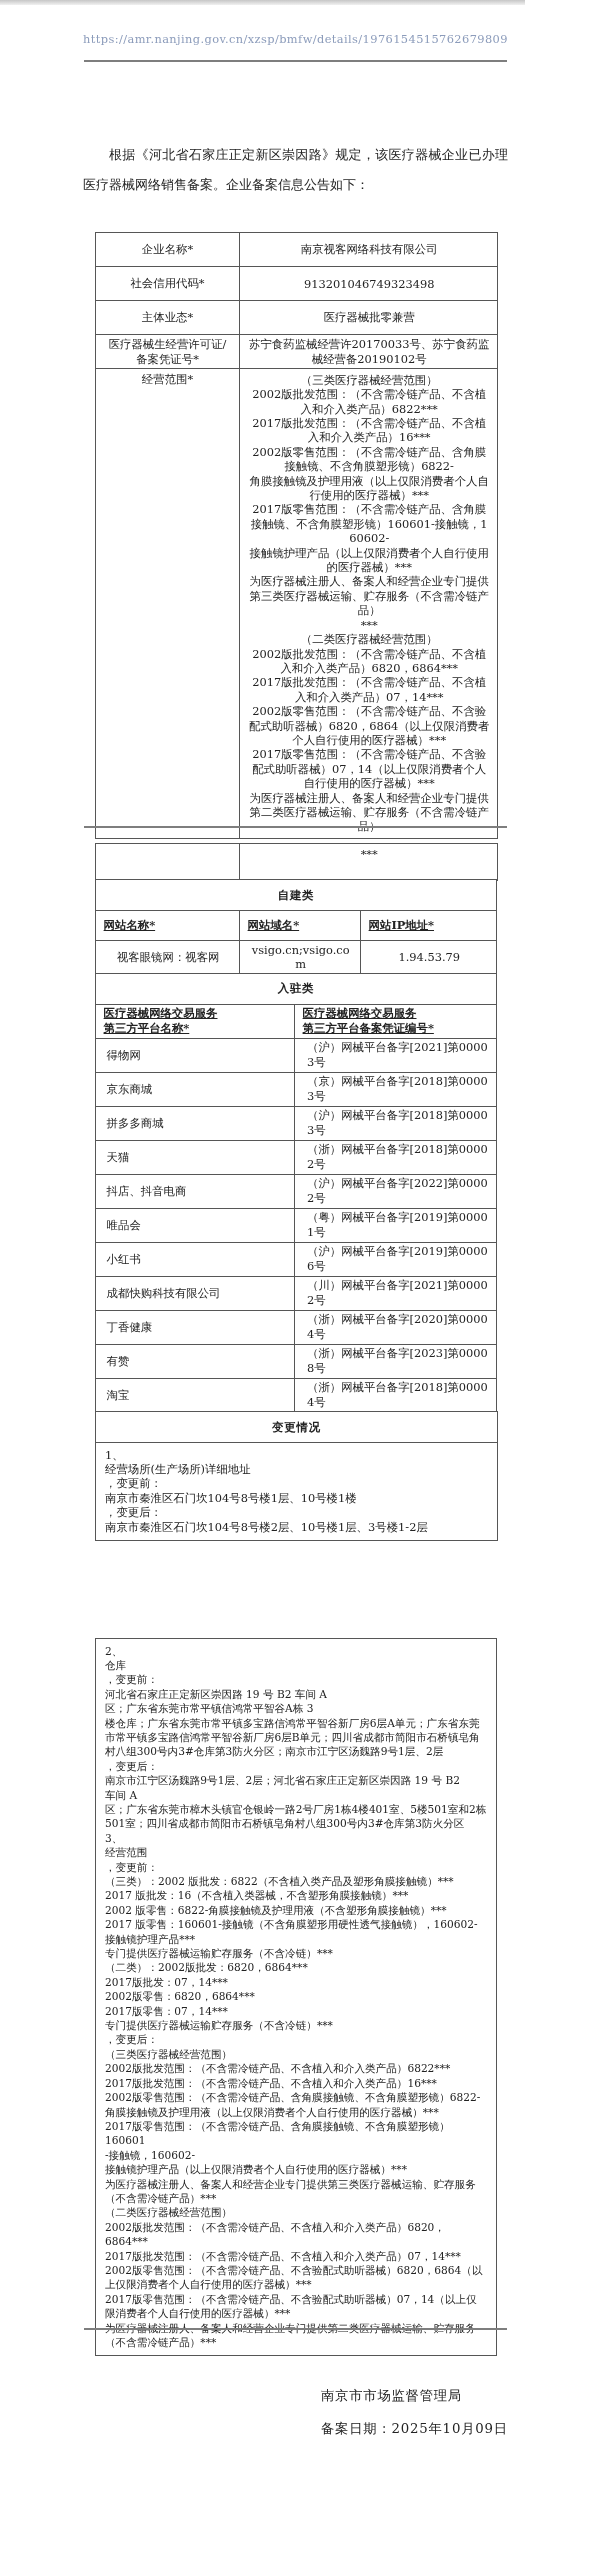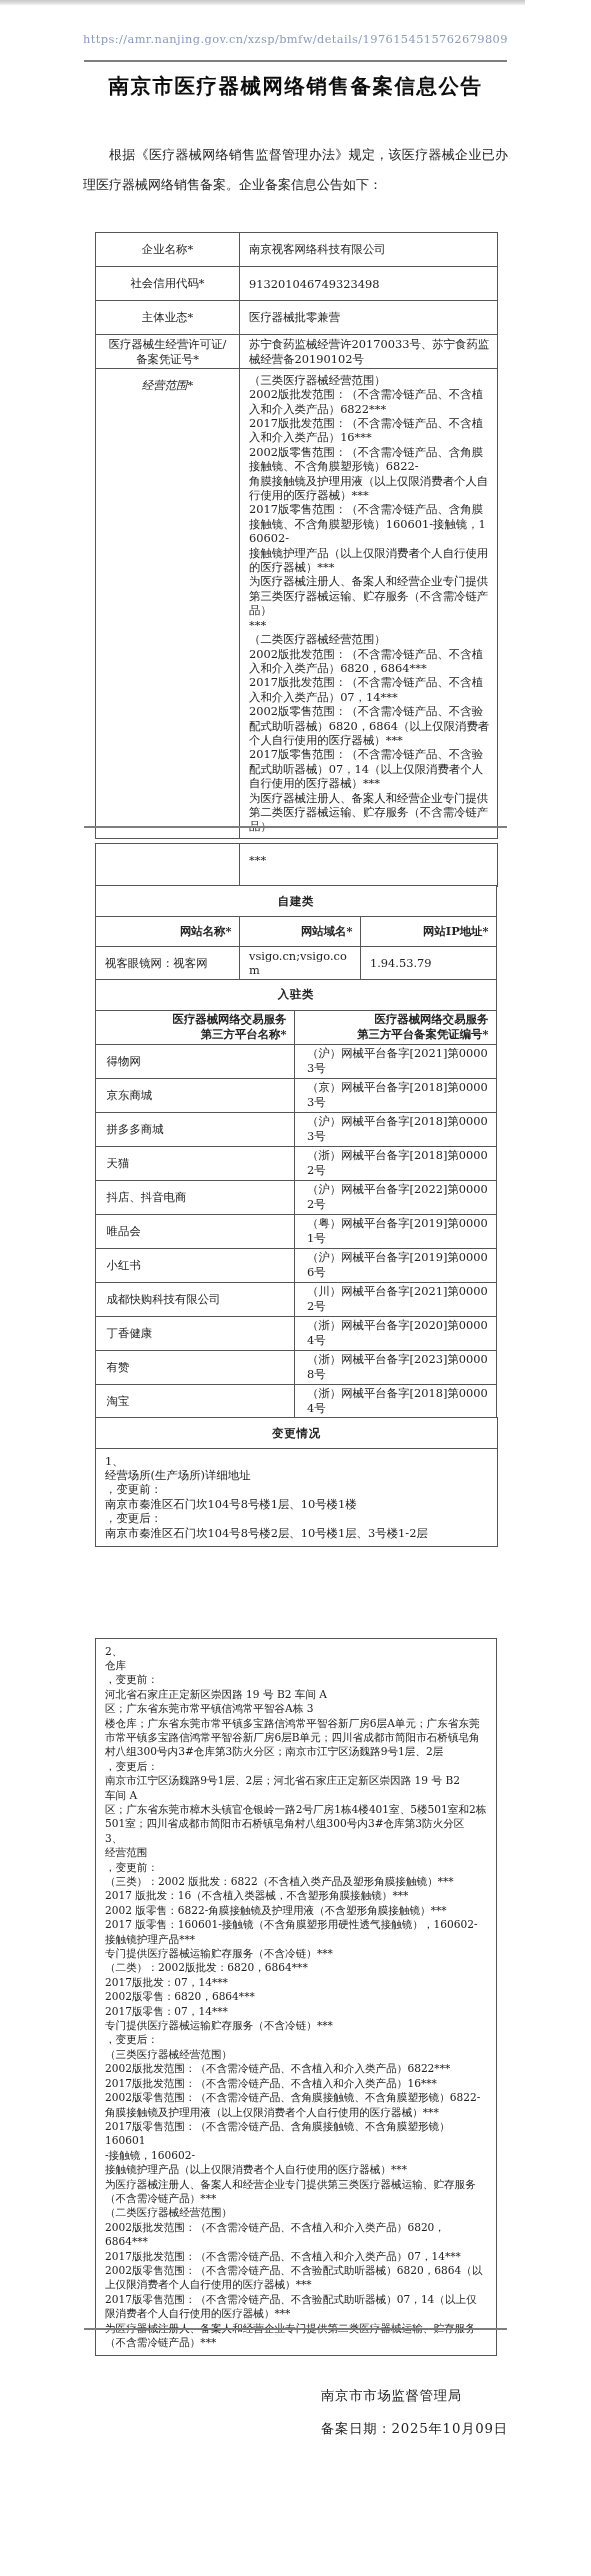--- a/index.html
+++ b/index.html
@@ -17,27 +17,27 @@
         line-height:30px;text-indent:2em;text-align:justify;color:#232323;}
   .tbl-wrap{position:absolute;left:95px;width:402px;}
   #wrap1{top:232px}
   #wrap2{top:843px}
   #wrap3{top:1598px}
   table{border-collapse:collapse;table-layout:fixed;width:402px;background:#fff;}
   table + table{margin-top:-1.5px;}
   td{border:1.5px solid #565656;font-size:11.4px;color:#232323;padding:1.5px 7.6px;
      vertical-align:middle;word-break:break-all;}
   .lb{text-align:center;}
-  .val{text-align:left;padding-left:9px;}
+  .val{text-align:center;padding-left:9px;}
   .pre{white-space:pre-line;margin-top:40px;}
-  .top-al{vertical-align:top;padding-top:9px;font-style:italic;}
+  .top-al{vertical-align:top;padding-top:3px;}
   .scope-val{font-size:11.4px;line-height:14.4px;padding:3.8px 7.6px 4.5px 9px;}
   .h44{height:30px}.h45{height:31px}.h40{height:26px}.h38{height:26px}.h42{height:29px}
   .sec-hd{text-align:center;font-weight:bold;height:27px;letter-spacing:0.8px;}
-  .col-hd{text-align:right;font-weight:bold;}
+  .col-hd{text-align:left;font-weight:bold;text-decoration:underline;}
   .cbrow{text-align:center;}
   .cb{display:inline-block;width:10px;height:10px;border:1.5px solid #3a3a3a;
       position:relative;margin-right:5.3px;vertical-align:-1.5px;}
   .cb::after{content:"✓";position:absolute;top:-3.8px;left:0;font-size:11.4px;color:#2a2a2a;}
   .opt{margin:0 14.4px;white-space:nowrap;}
   .plat-name{padding-left:10.6px;height:29px;}
   .plat-cert{padding-left:12px;height:29px;}
   .chg-content{font-size:11.4px;line-height:14.4px;padding:4.5px 9px 6px 9px;}
   .box3-content{font-size:10.6px;line-height:14.4px;padding:4.5px 9px 6px 9px;
       border:1.5px solid #565656;}
@@ -46,22 +46,21 @@
 </style>
 </head>
 <body>
 
 <div class="page">
   <div class="top-edge"></div>
 
   <div class="url-line">https://amr.nanjing.gov.cn/xzsp/bmfw/details/1976154515762679809</div>
   <div class="sep" id="sep1"></div>
 
-  <div class="doc-title">南京市医疗器械网络销售备案信息公告</div>
-  <div class="intro">根据《医疗器械网络销售监督管理办法》规定，该医疗器械企业已办理医疗器械网络销售备案。企业备案信息公告如下：</div>
+  <div class="intro">根据《河北省石家庄正定新区崇因路》规定，该医疗器械企业已办理医疗器械网络销售备案。企业备案信息公告如下：</div>
 
   <div class="tbl-wrap" id="wrap1">
     <table>
       <colgroup>
           <col style="width:144px">
           <col style="width:258px">
         </colgroup>
       <tbody>
           <tr>
         <td class="lb h44">企业名称*</td>

